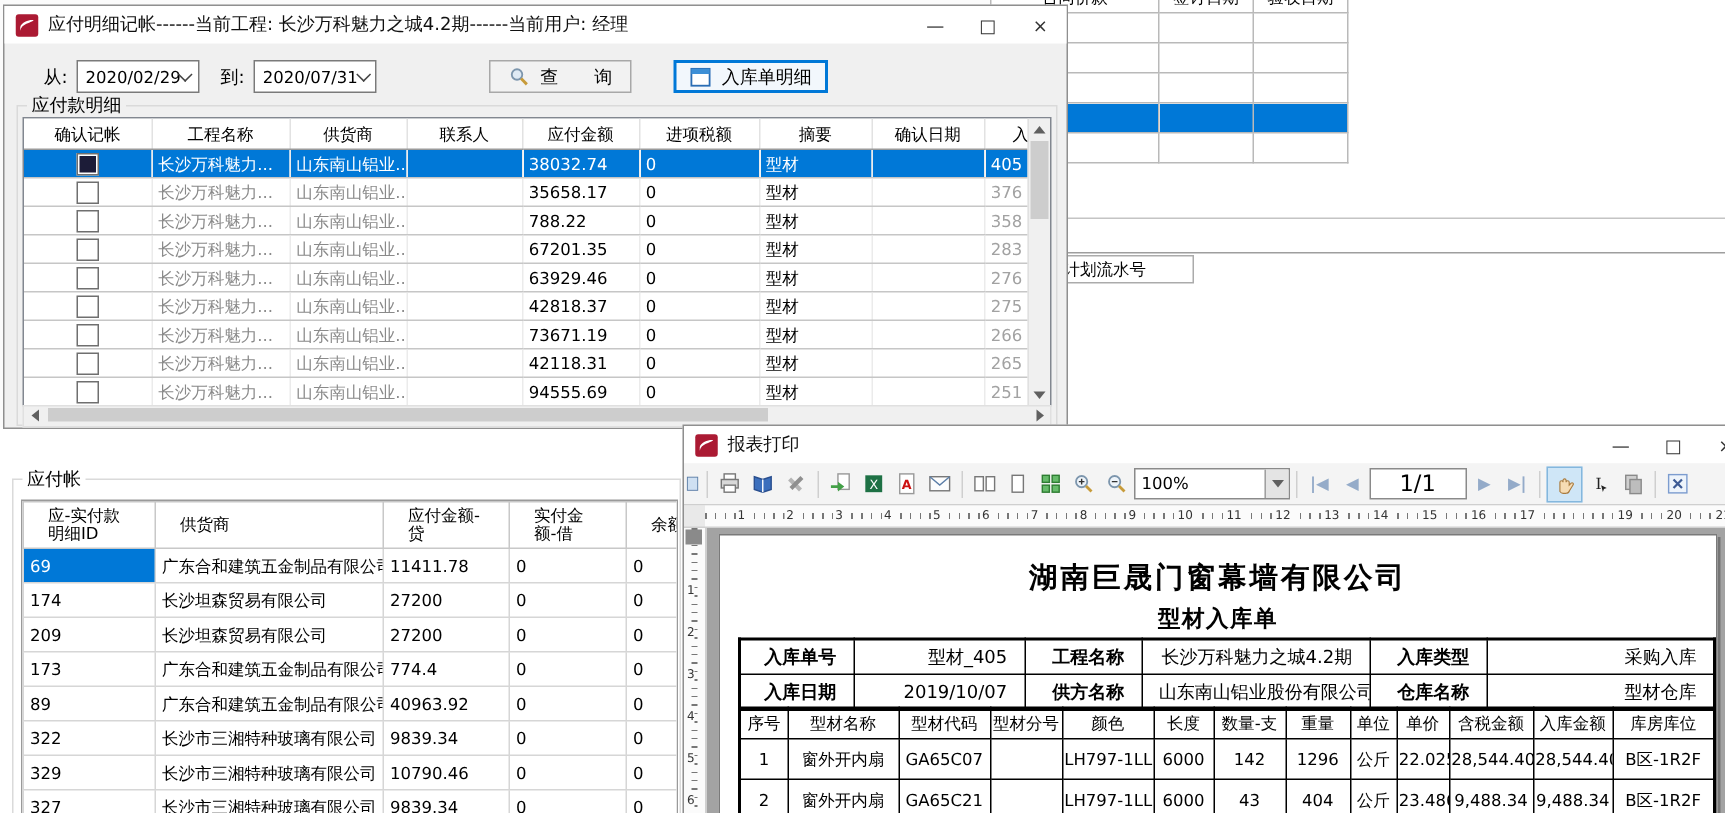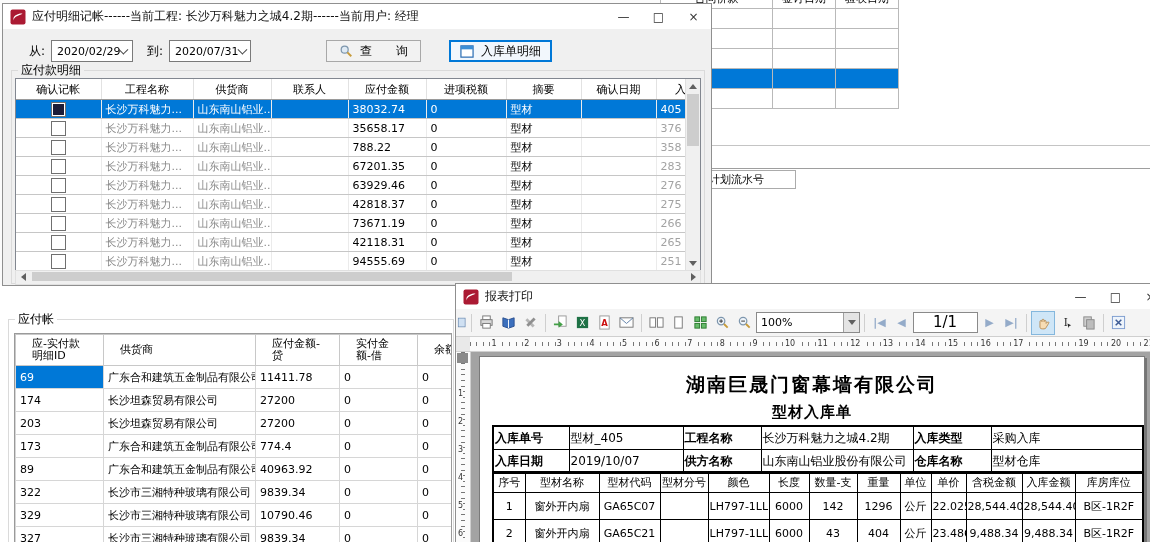--- a/index.html
+++ b/index.html
@@ -111,21 +111,21 @@
           background:repeating-linear-gradient(to bottom,#777 0 1px,transparent 1px 5.6px);}
   .vrnum{position:absolute;left:2px;font-size:8px;color:#333;background:#fbfbfb;line-height:9px;}
   .vr-thumb{position:absolute;left:1px;top:1px;width:11px;height:10px;background:#8a8a8a;}
 
   .page{position:absolute;left:23px;top:4px;width:664px;height:200px;background:#fff;
           border:1px solid #7a7a7a;box-shadow:2px 2px 0 rgba(0,0,0,.28);}
   .company{text-align:center;margin-top:15px;font-size:19px;font-weight:bold;letter-spacing:2px;}
   .doc-title{text-align:center;margin-top:5px;font-size:15px;font-weight:bold;letter-spacing:1px;}
   .info-table{position:absolute;left:12px;top:68px;width:650px;border-collapse:collapse;table-layout:fixed;
           border:2px solid #000;}
-  .info-table td{border:1px solid #000;height:22px;font-size:12px;text-align:left;padding:0 1px;
+  .info-table td{border:1px solid #000;height:22px;font-size:12px;text-align:right;padding:0 11px;
           overflow:hidden;white-space:nowrap;}
   .info-label{font-weight:bold;}
   .detail-table{position:absolute;left:12px;top:114px;width:650px;border-collapse:collapse;table-layout:fixed;
           border:2px solid #000;}
   .detail-table th{border:1px solid #000;height:19px;font-size:11px;font-weight:normal;padding:0;
           overflow:hidden;white-space:nowrap;margin-left:44px;}
   .detail-table td{border:1px solid #000;height:26px;font-size:11px;text-align:center;padding:0 1px;
           overflow:hidden;white-space:nowrap;}
 </style>
 </head>
@@ -434,21 +434,21 @@
                 <td>0</td>
               </tr>
               <tr>
                 <td>174</td>
                 <td>长沙坦森贸易有限公司</td>
                 <td>27200</td>
                 <td>0</td>
                 <td>0</td>
               </tr>
               <tr>
-                <td>203</td>
+                <td>209</td>
                 <td>长沙坦森贸易有限公司</td>
                 <td>27200</td>
                 <td>0</td>
                 <td>0</td>
               </tr>
               <tr>
                 <td>173</td>
                 <td>广东合和建筑五金制品有限公司</td>
                 <td>774.4</td>
                 <td>0</td>

